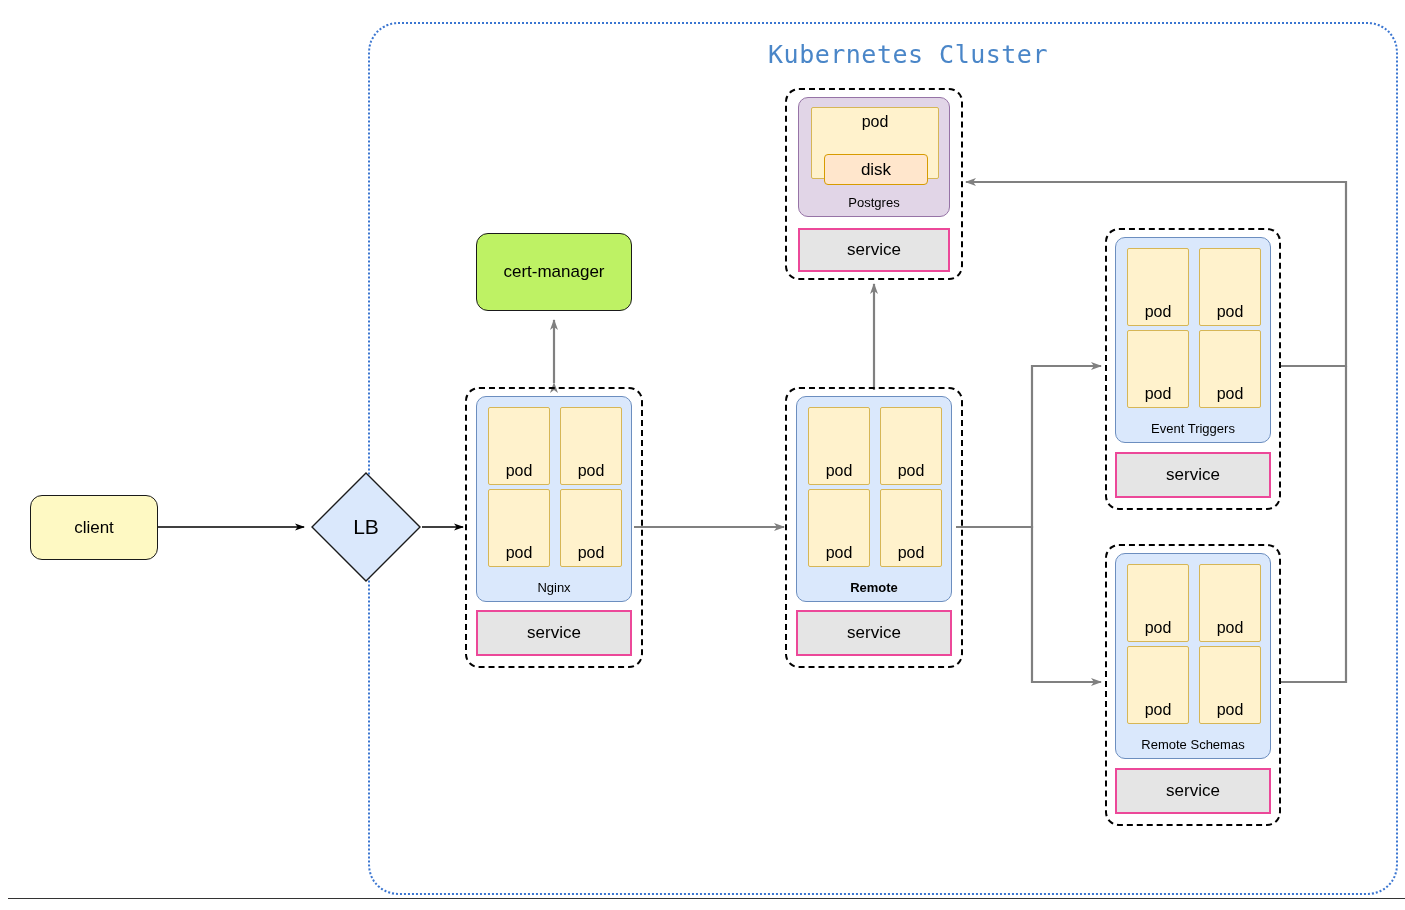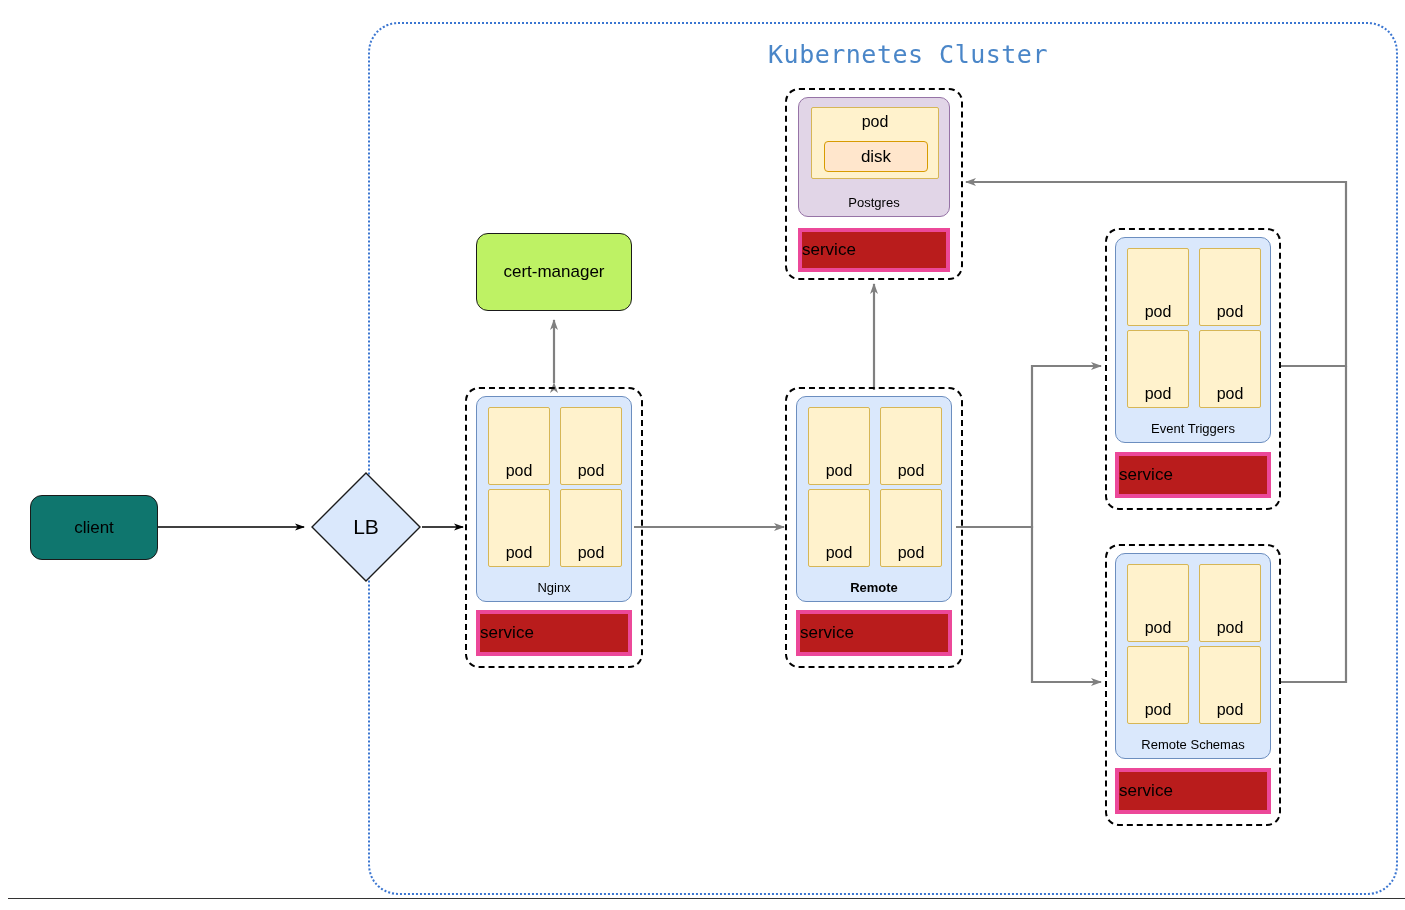--- a/index.html
+++ b/index.html
@@ -117,34 +117,34 @@
     display: flex;
     align-items: center;
     justify-content: center;
     font-size: 17px;
   }
 
   
   .service {
     position: absolute;
     box-sizing: border-box;
-    background: #b91c1c;
-    border: 4px solid #ec4899;
-    display: flex;
-    align-items: center;
-    justify-content: flex-start;
+    background: #e5e5e5;
+    border: 2px solid #ec4899;
+    display: flex;
+    align-items: center;
+    justify-content: center;
     font-size: 17px;
     color: #000000;
   }
 
   
   .client-node {
     position: absolute;
     box-sizing: border-box;
-    background: #0f766e;
+    background: #fef9c3;
     border: 1px solid #1a1a1a;
     border-radius: 12px;
     display: flex;
     align-items: center;
     justify-content: center;
     font-size: 17px;
   }
 
   
   .certmgr-node {
@@ -287,21 +287,21 @@
 
   <div class="service" style="left:788px; top:610px; width:156px; height:46px;">
     <span>service</span>
   </div>
 
   <div class="ns-group" style="left:777px; top:88px; width:178px; height:192px;"></div>
 
   <div class="stateful" style="left:790px; top:97px; width:152px; height:120px;">
     <div class="pod" style="left:12px; top:9px; width:128px; height:72px;">
       <div style="position:absolute; left:0; right:0; top:5px; text-align:center; font-size:16px;">pod</div>
-      <div class="disk" style="left:12px; top:33px; width:104px; height:31px;">
+      <div class="disk" style="left:12px; top:46px; width:104px; height:31px;">
         <span>disk</span>
       </div>
     </div>
     <div class="deploy-label">Postgres</div>
   </div>
 
   <div class="service" style="left:790px; top:228px; width:152px; height:44px;">
     <span>service</span>
   </div>
 

